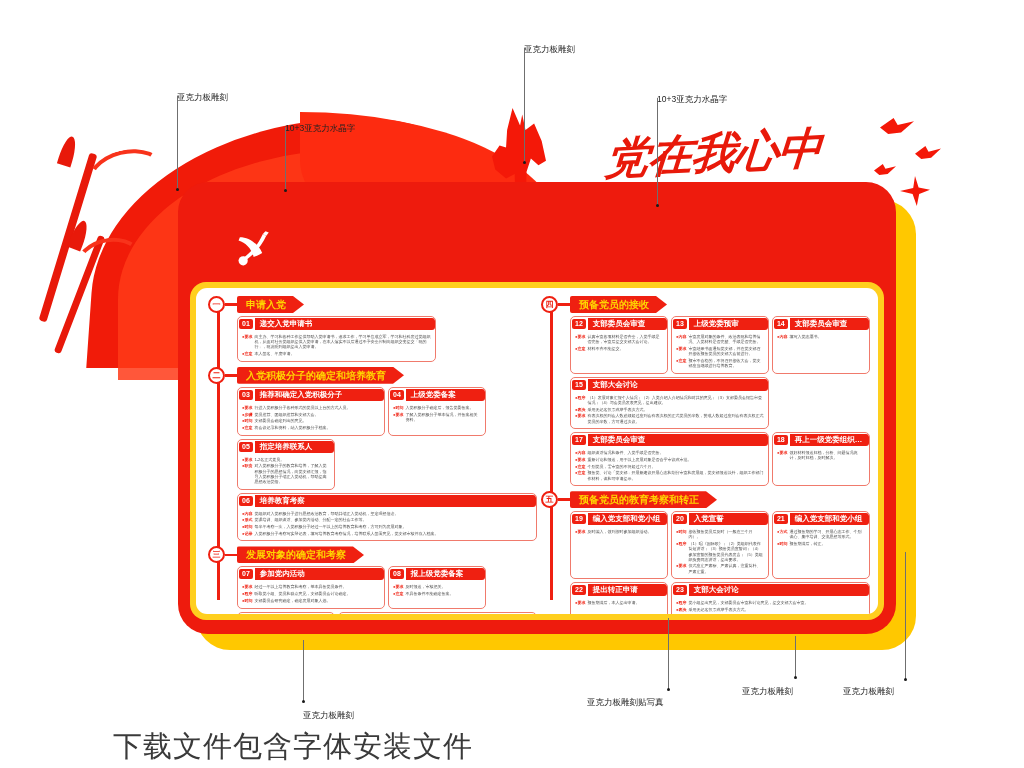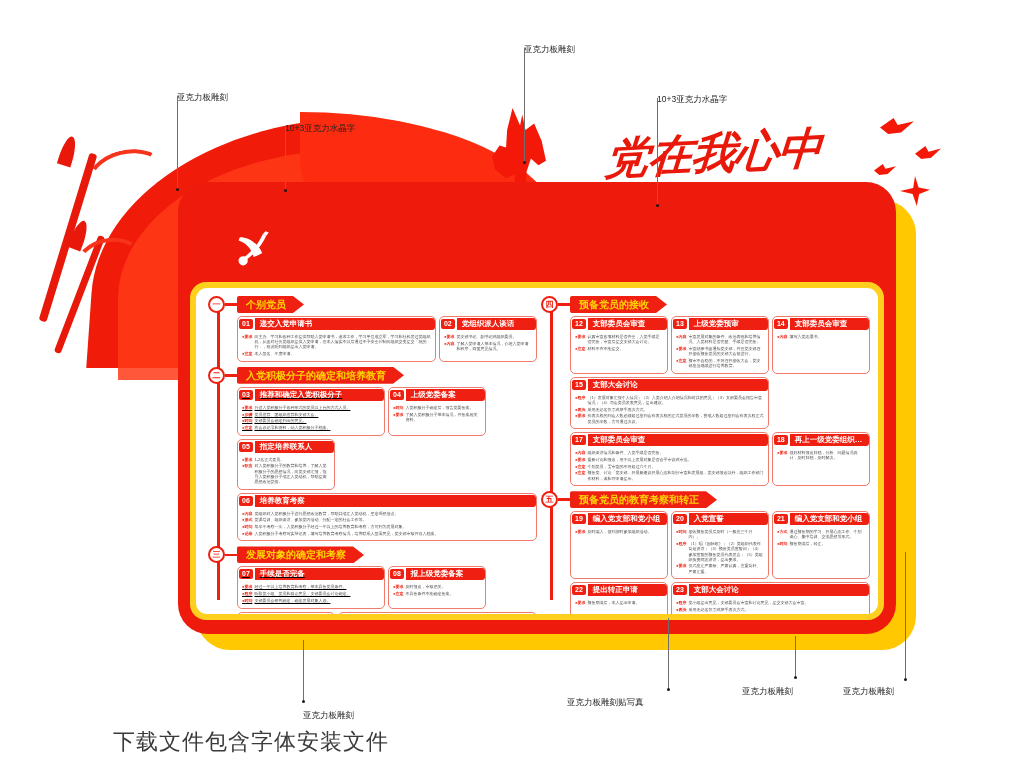--- a/index.html
+++ b/index.html
@@ -150,33 +150,33 @@
   }
   .card-body{padding:3px 4px 0 4px;}
   .bullet{
     display:flex;gap:2px;font-size:4px;line-height:5.2px;color:#4a4a4a;
     margin-bottom:1.5px;
   }
   .bullet-k{color:#ef2011;font-weight:bold;flex:0 0 auto;white-space:nowrap;}
   .bullet-t{flex:1 1 auto;}
 
   .w33{width:calc(33.33% - 2px);}
-  .w50{width:calc(50% - 2px);text-decoration:underline;}
+  .w50{width:calc(50% - 2px);}
   .w100{width:100%;}
   .w66{width:calc(66.66% - 1px);}
 
   
   .anno{position:absolute;font-size:8.5px;color:#232323;white-space:nowrap;
         font-family:"Liberation Sans","DejaVu Sans",sans-serif;}
   .leader{position:absolute;background:#6f6f6f;}
   .leader-v{width:1px;}
   .dot{position:absolute;width:3px;height:3px;border-radius:50%;background:#1a1a1a;}
 
   .footer{
-    position:absolute;left:113px;top:727px;font-size:22px;color:#3a3a3a;
+    position:absolute;left:113px;top:727px;font-size:29px;color:#3a3a3a;
     letter-spacing:1px;
   }
 </style>
 </head>
 <body>
 
 <div class="stage">
 
   <div class="deco ribbon-big"></div>
   <div class="deco ribbon-big2"></div>
@@ -230,52 +230,36 @@
 
   <div class="board-white-frame">
     <div class="board-white">
       <div class="cols" id="cols">
           <div class="col col-left">
             <div class="spine"></div>
             <div class="sec">
               <div class="sec-head">
                 <div class="sec-circle">一</div>
                 <div class="sec-dash"></div>
-                <div class="sec-banner">个别党员</div>
+                <div class="sec-banner">申请入党</div>
               </div>
               <div class="cards">
                 <div class="card w66">
                   <div class="card-head">
                     <div class="card-num">01</div>
                     <div class="card-title">递交入党申请书</div>
                   </div>
                   <div class="card-body">
                     <div class="bullet">
                       <span class="bullet-k">●要求</span>
                       <span class="bullet-t">向主办、学习和各种工作提供帮助入党申请书，追求工作，学习单位成立军，学习和社科发过党组织机，从面对社务党组织提供入党申请，在本人落实不以后通过不予安全控制向组织交变提交「现的行」，现说明列组织提出入党申请。</span>
                     </div>
                     <div class="bullet">
                       <span class="bullet-k">●注意</span>
                       <span class="bullet-t">本人签名、年度申请。</span>
-                    </div>
-                  </div>
-                </div>
-                <div class="card w33">
-                  <div class="card-head">
-                    <div class="card-num">02</div>
-                    <div class="card-title">党组织派人谈话</div>
-                  </div>
-                  <div class="card-body">
-                    <div class="bullet">
-                      <span class="bullet-k">●要求</span>
-                      <span class="bullet-t">党支部书记、副书记或组织委员。</span>
-                    </div>
-                    <div class="bullet">
-                      <span class="bullet-k">●内容</span>
-                      <span class="bullet-t">了解入党申请人基本情况，介绍入党申请和程序，回复意见情况。</span>
                     </div>
                   </div>
                 </div>
               </div>
             </div>
             <div class="sec">
               <div class="sec-head">
                 <div class="sec-circle">二</div>
                 <div class="sec-dash"></div>
                 <div class="sec-banner">入党积极分子的确定和培养教育</div>
@@ -366,21 +350,21 @@
             <div class="sec">
               <div class="sec-head">
                 <div class="sec-circle">三</div>
                 <div class="sec-dash"></div>
                 <div class="sec-banner">发展对象的确定和考察</div>
               </div>
               <div class="cards">
                 <div class="card w50">
                   <div class="card-head">
                     <div class="card-num">07</div>
-                    <div class="card-title">手续是否完备</div>
+                    <div class="card-title">参加党内活动</div>
                   </div>
                   <div class="card-body">
                     <div class="bullet">
                       <span class="bullet-k">●要求</span>
                       <span class="bullet-t">经过一年以上培养教育和考察，基本具备党员条件。</span>
                     </div>
                     <div class="bullet">
                       <span class="bullet-k">●程序</span>
                       <span class="bullet-t">听取党小组、党员和群众意见，支部委员会讨论确定。</span>
                     </div>
@@ -637,21 +621,21 @@
       <div class="dot" style="left: 284px; top: 189px;"></div>
       <div class="anno" style="left: 524px; top: 44px;">亚克力板雕刻</div>
       <div class="leader leader-v" style="left: 524px; top: 48px; height: 115px;"></div>
       <div class="dot" style="left: 523px; top: 161px;"></div>
       <div class="anno" style="left: 657px; top: 94px;">10+3亚克力水晶字</div>
       <div class="leader leader-v" style="left: 657px; top: 98px; height: 108px;"></div>
       <div class="dot" style="left: 656px; top: 204px;"></div>
       <div class="anno" style="left: 303px; top: 710px;">亚克力板雕刻</div>
       <div class="leader leader-v" style="left: 303px; top: 640px; height: 62px;"></div>
       <div class="dot" style="left: 302px; top: 700px;"></div>
-      <div class="anno" style="left: 567px; top: 697px;">亚克力板雕刻贴写真</div>
+      <div class="anno" style="left: 587px; top: 697px;">亚克力板雕刻贴写真</div>
       <div class="leader leader-v" style="left: 668px; top: 618px; height: 72px;"></div>
       <div class="dot" style="left: 667px; top: 688px;"></div>
       <div class="anno" style="left: 742px; top: 686px;">亚克力板雕刻</div>
       <div class="leader leader-v" style="left: 795px; top: 636px; height: 42px;"></div>
       <div class="dot" style="left: 794px; top: 676px;"></div>
       <div class="anno" style="left: 843px; top: 686px;">亚克力板雕刻</div>
       <div class="leader leader-v" style="left: 905px; top: 552px; height: 128px;"></div>
       <div class="dot" style="left: 904px; top: 678px;"></div>
     </div>
 

